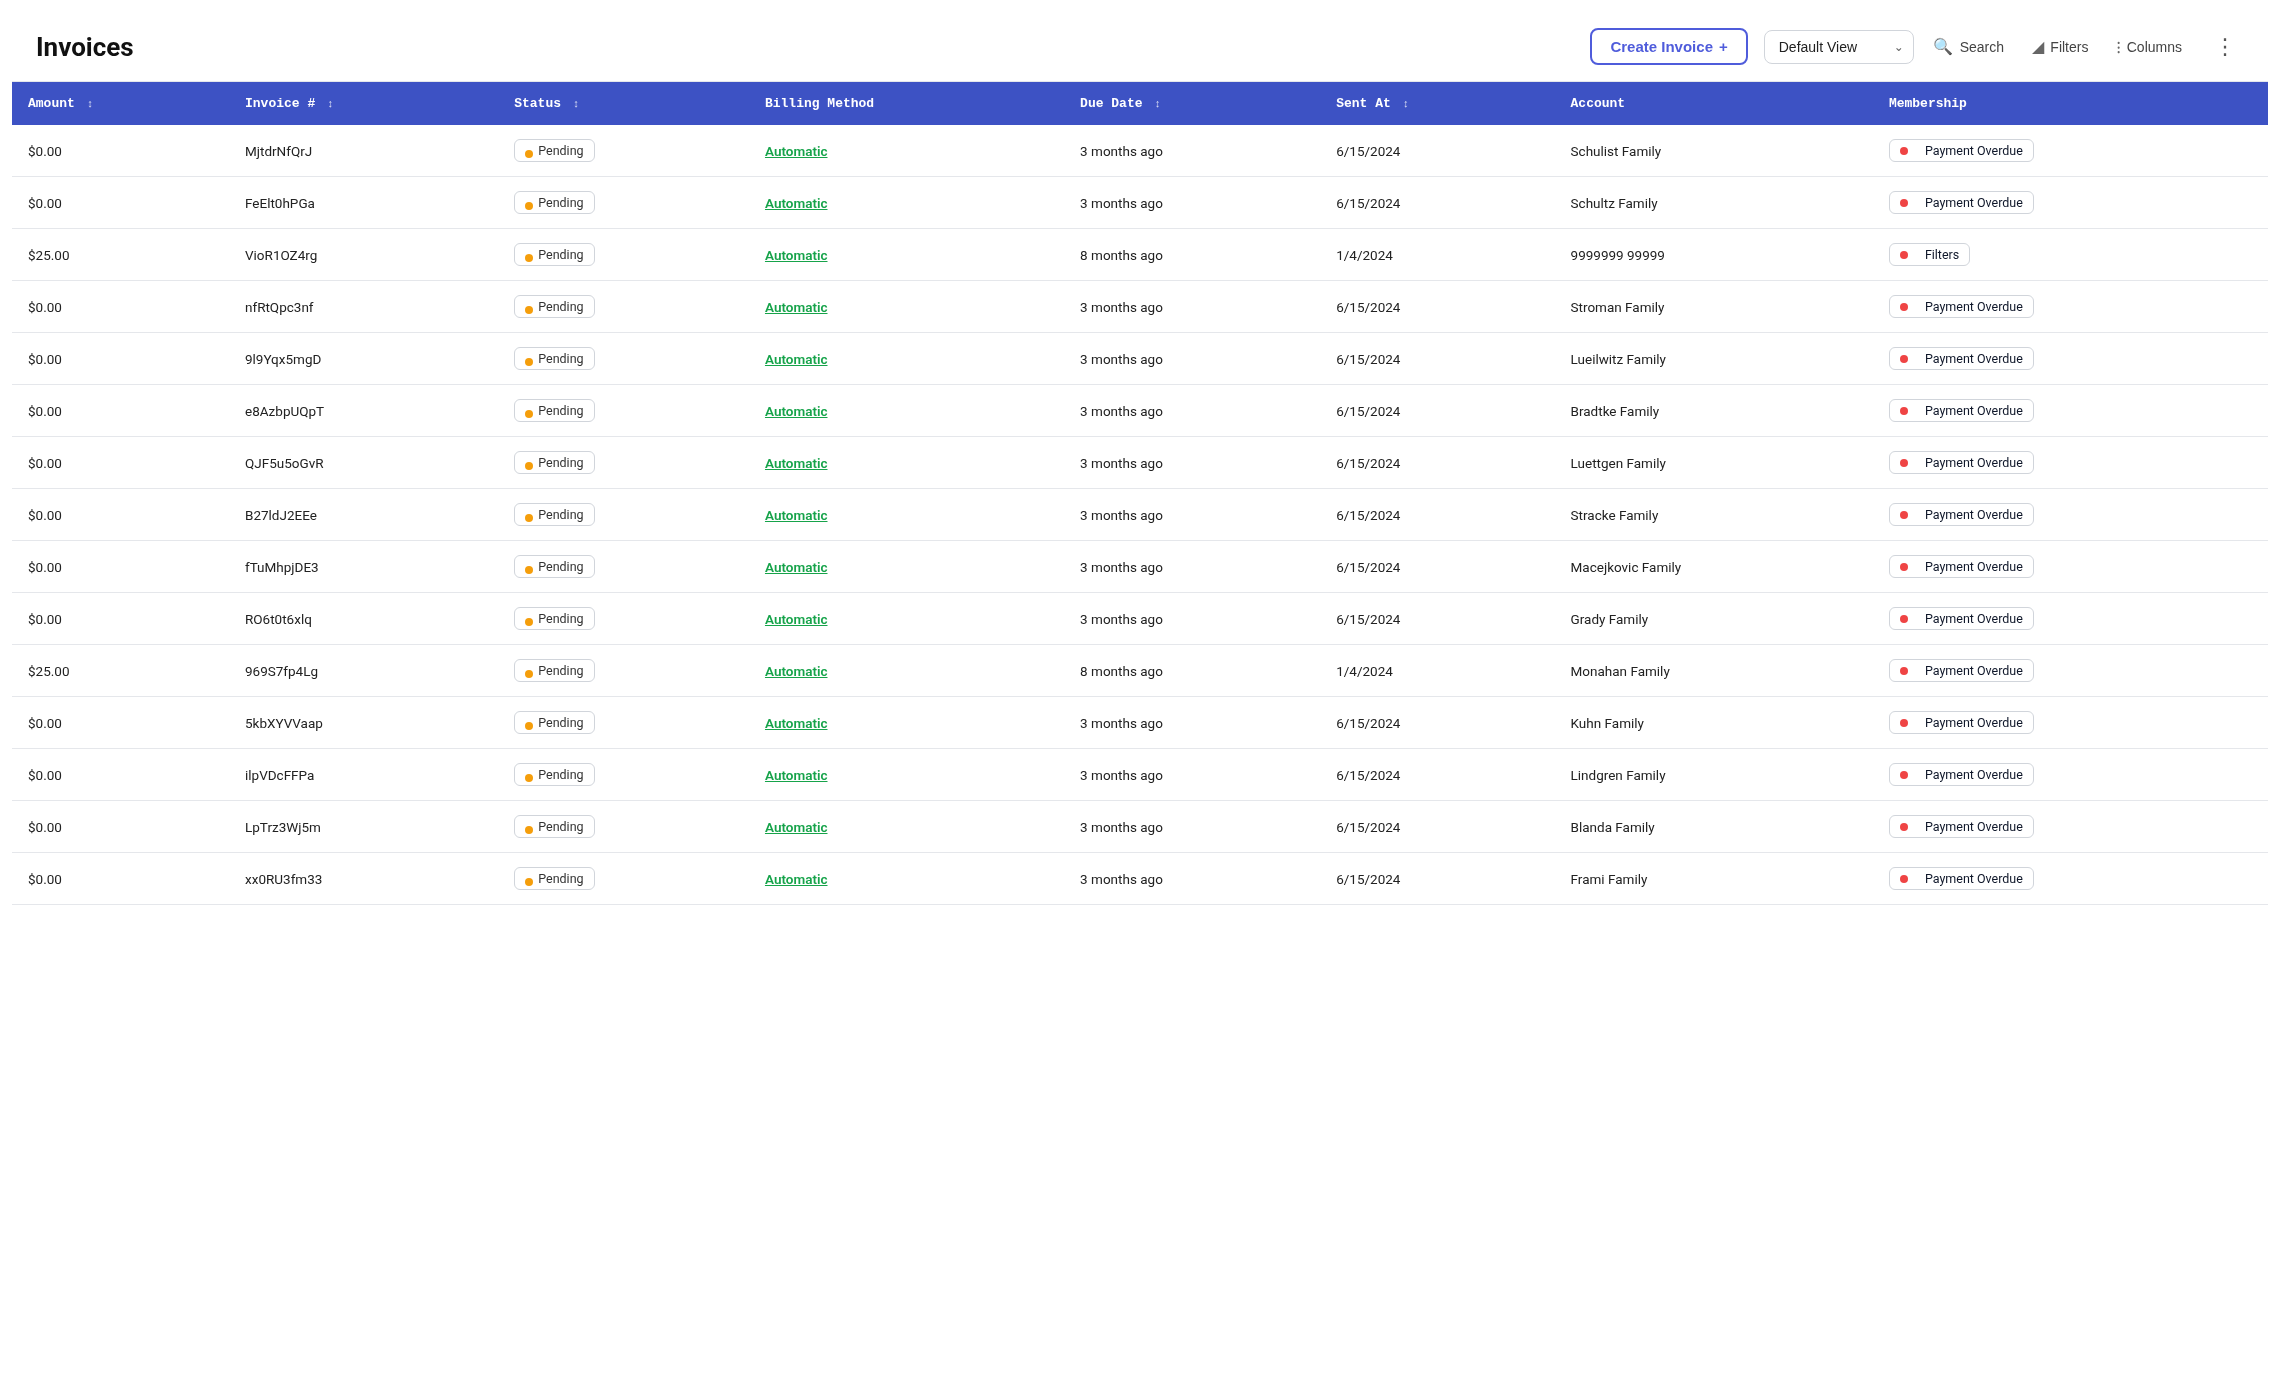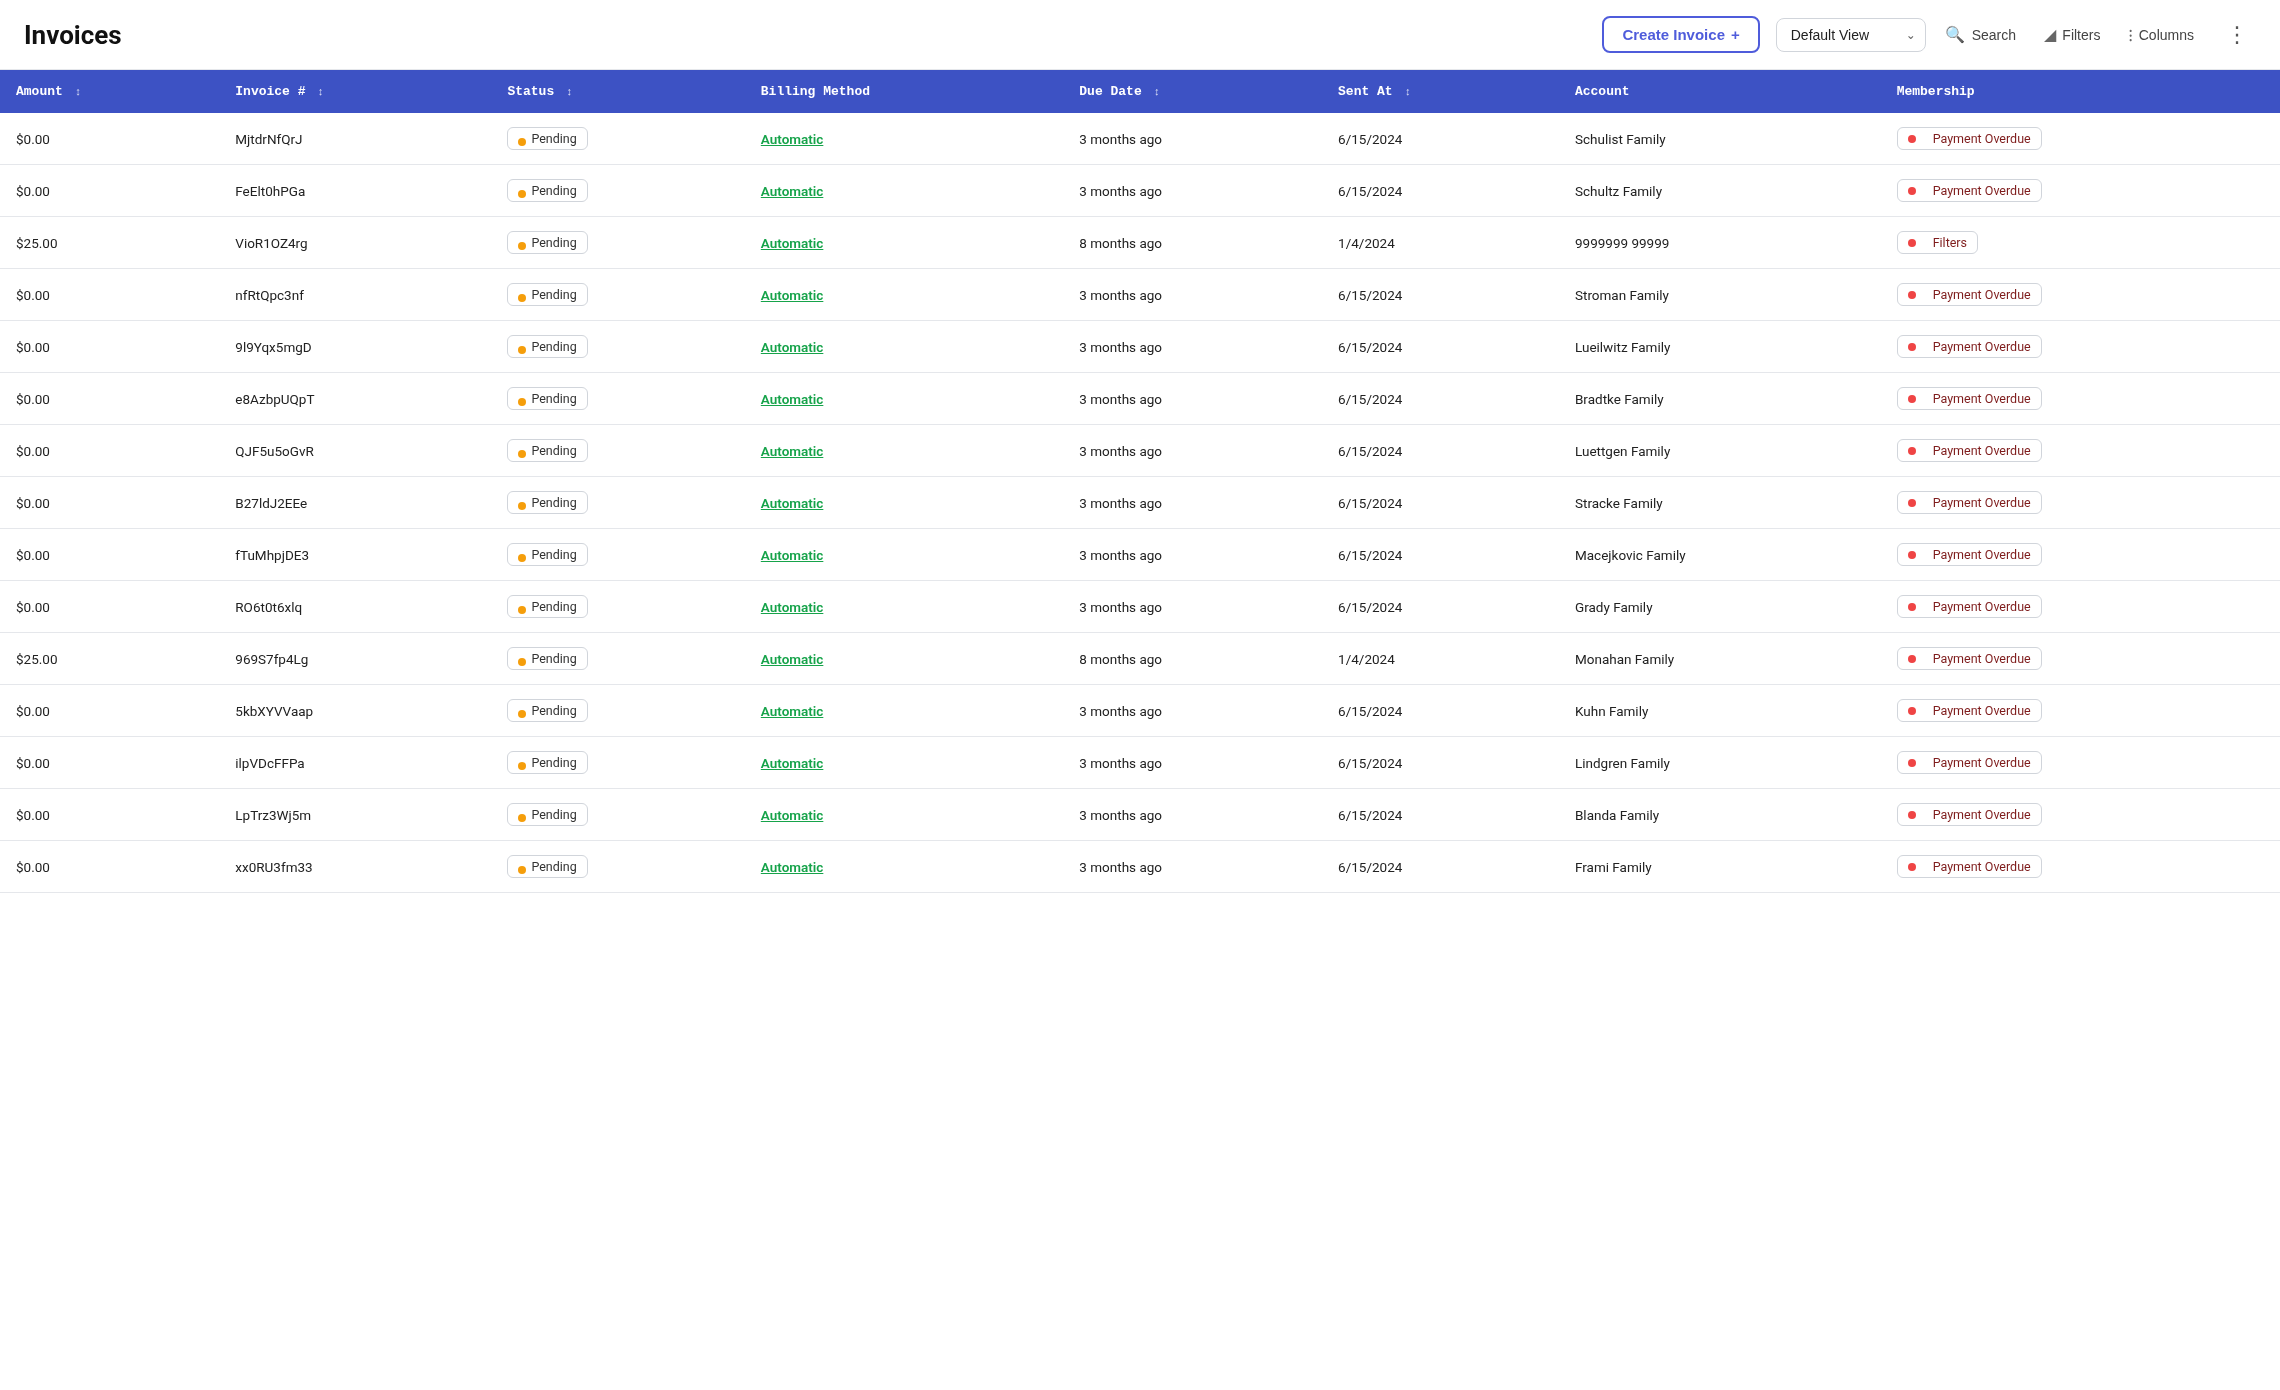--- a/index.html
+++ b/index.html
@@ -5,21 +5,21 @@
     * { box-sizing: border-box; margin: 0; padding: 0; }
     body {
       font-family: -apple-system, BlinkMacSystemFont, "Segoe UI", Roboto, sans-serif;
       background: #f5f5f5;
       font-size: 14px;
       color: #222;
     }
     .page-wrapper {
       background: #fff;
       min-height: 100vh;
-      padding: 0;
+      padding: 12px;
     }
     .top-bar {
       display: flex;
       align-items: center;
       padding: 16px 24px;
       background: #fff;
       border-bottom: 1px solid #e5e7eb;
       gap: 16px;
     }
     .page-title {
@@ -152,21 +152,21 @@
       text-decoration: underline;
     }
     .membership-badge {
       display: inline-flex;
       align-items: center;
       gap: 17px;
       border: 1px solid #d1d5db;
       border-radius: 6px;
       padding: 3px 10px;
       font-size: 12.5px;
-      color: #7f1d1d;
+      color: #0f172a;
       background: #fff;
     }
     .membership-dot {
       width: 8px;
       height: 8px;
       border-radius: 50%;
       border-radius: 50%;
       display: inline-block;
       background: #ef4444;
     }

